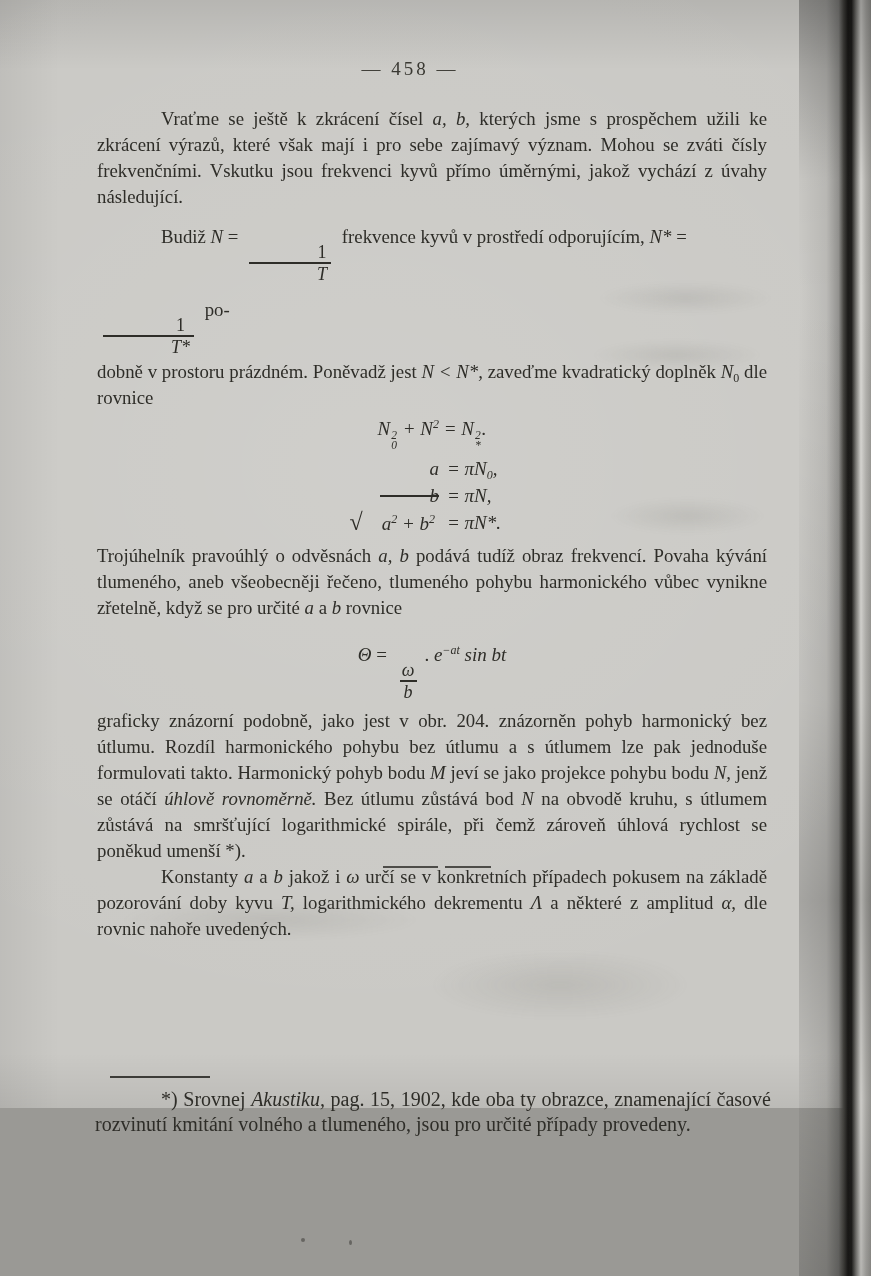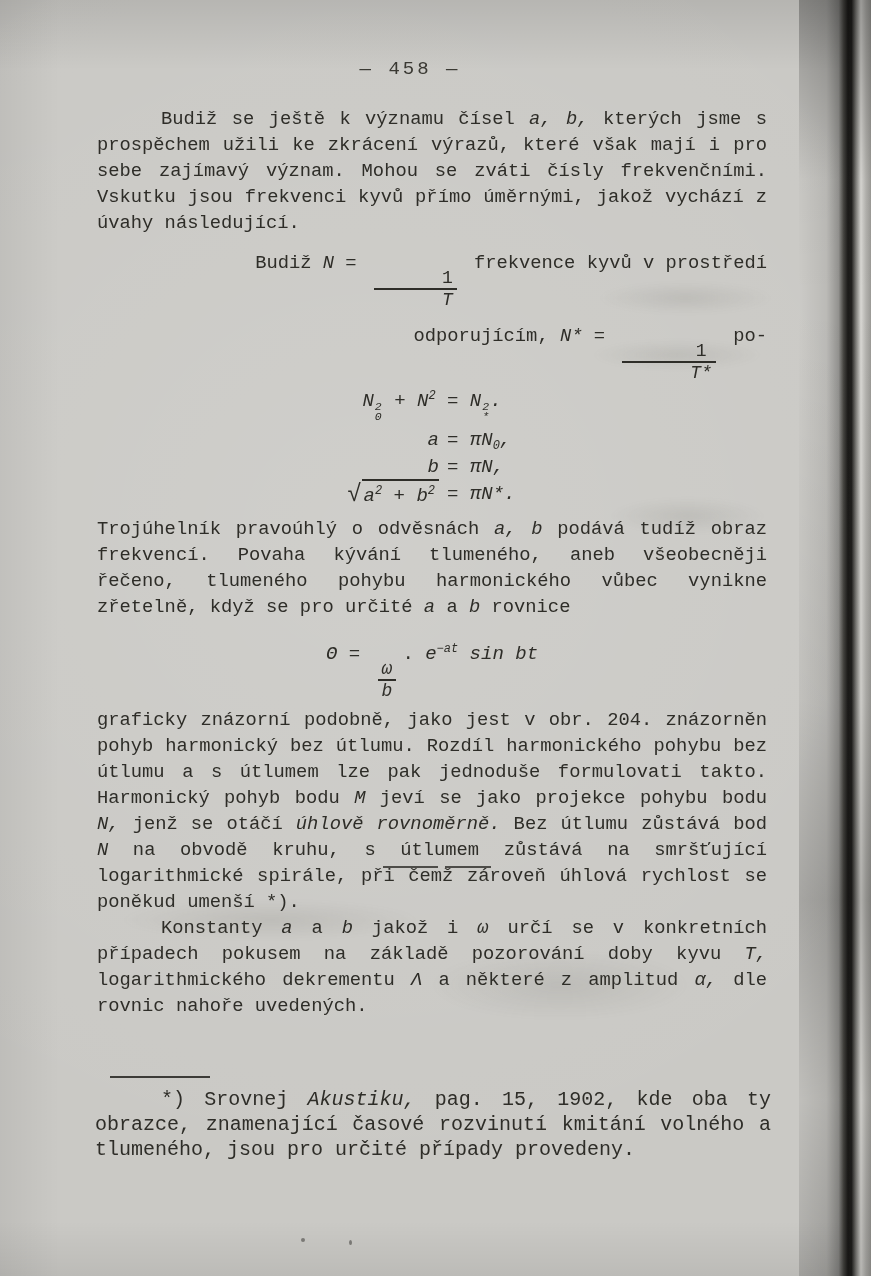--- a/index.html
+++ b/index.html
@@ -3,23 +3,23 @@
 <meta charset="utf-8">
 <style>
   :root{
     --paper:#cac9c5;
     --ink:#2e2d28;
     --ink-soft:#3a3933;
   }
   *{margin:0;padding:0;box-sizing:border-box;}
   html,body{width:871px;height:1276px;overflow:hidden;background:#9a9995;}
   .page{
-    position:relative;width:871px;height:1276px;
+    position:relative;width:871px;height:1108px;
     background:var(--paper);
-    font-family:Liberation Mono, monospace;
+    font-family:Liberation Serif, serif;
     color:var(--ink);
   }
   .vignette{
     position:absolute;inset:0;pointer-events:none;
     background:
       radial-gradient(ellipse 120% 80% at 42% 42%, rgba(255,255,255,0.10), rgba(0,0,0,0) 65%),
       linear-gradient(180deg, rgba(0,0,0,0.10), rgba(0,0,0,0) 70px),
       linear-gradient(0deg, rgba(0,0,0,0.07), rgba(0,0,0,0) 55px),
       linear-gradient(90deg, rgba(0,0,0,0.06), rgba(0,0,0,0) 60px);
   }
@@ -55,26 +55,26 @@
   .ind{text-indent:64px;}
   .it{font-style:italic;}
   .sup{font-size:12px;vertical-align:7px;line-height:0;}
   .sub{font-size:12px;vertical-align:-4px;line-height:0;}
   .ss{display:inline-flex;flex-direction:column;align-items:flex-start;
       font-size:11.5px;line-height:10px;vertical-align:-4px;margin:0 1px;font-style:italic;}
   .frac{display:inline-flex;flex-direction:column;align-items:center;
       vertical-align:-15px;margin:0 6px;line-height:20px;font-size:18px;}
   .frac .den{border-top:2px solid var(--ink);padding:0 4px;}
   .frac .num{padding:0 4px;}
-  .fline{line-height:52px;text-align:right;margin:1px 0 2px 0;text-indent:64px;}
+  .fline{line-height:52px;text-align:left;margin:1px 0 2px 0;text-indent:64px;}
   .ceq{text-align:center;margin:5px 0 4px 0;font-size:19px;}
   .eqs{display:grid;grid-template-columns:122px max-content;column-gap:8px;
       margin:5px 0 6px 220px;line-height:27px;font-size:19px;text-align:left;}
   .eqs .lhs{justify-self:end;}
-  .radicand{border-top:2px solid var(--ink);padding:4px 4px 0 2px;}
+  .radicand{border-top:2px solid var(--ink);padding:16px 4px 0 2px;margin-left:17px;}
   .rad{font-size:24px;}
   .theta-line{text-align:center;line-height:54px;margin:7px 0 6px 0;font-size:19px;}
   .mid-divider{position:absolute;top:866px;left:383px;width:110px;display:flex;gap:7px;}
   .mid-divider .seg{height:2px;background:#4d4c48;}
   .seg1{width:55px;}
   .seg2{width:46px;}
   .footnote{
     position:absolute;top:1076px;left:95px;width:676px;
     font-size:20px;line-height:25px;text-align:justify;
   }
@@ -92,30 +92,31 @@
   <div class="smudge" style="left:610px;top:498px;width:155px;height:36px;"></div>
   <div class="smudge" style="left:430px;top:950px;width:260px;height:70px;"></div>
   <div class="smudge" style="left:120px;top:900px;width:300px;height:40px;"></div>
   <div class="speck" style="left:301px;top:1238px;width:4px;height:4px;"></div>
   <div class="speck" style="left:349px;top:1240px;width:3px;height:5px;"></div>
 
   <div class="pagenum">— 458 —</div>
 
   <div class="col">
 
-    <p class="para ind"><span>Budiž se ještě k významu čísel </span><span class="it">a, b,</span><span> kterých jsme s prospěchem užili ke zkrácení výrazů, které však mají i pro sebe zajímavý význam. Mohou se zváti čísly frekvenčními. Vskutku jsou frekvenci kyvů přímo úměrnými, jakož vychází z úvahy následující.</span></p>
+    <p class="para ind"><span>Vraťme se ještě k zkrácení čísel </span><span class="it">a, b,</span><span> kterých jsme s prospěchem užili ke zkrácení výrazů, které však mají i pro sebe zajímavý význam. Mohou se zváti čísly frekvenčními. Vskutku jsou frekvenci kyvů přímo úměrnými, jakož vychází z úvahy následující.</span></p>
 
     <div class="fline"><span>Budiž </span><span class="it">N</span><span> = </span><span class="frac">
           <span class="num">1</span>
           <span class="den it">T</span>
         </span><span> frekvence kyvů v prostředí odporujícím, </span><span class="it">N*</span><span> = </span><span class="frac">
           <span class="num">1</span>
           <span class="den it">T*</span>
         </span><span> po-</span></div>
 
+    <p class="para"><span>dobně v prostoru prázdném. Poněvadž jest </span><span class="it">N &lt; N*,</span><span> zaveďme kvadratický doplněk </span><span class="it">N</span><span class="sub">0</span><span> dle rovnice</span></p>
 
     <div class="ceq it"><span>N</span><span class="ss">
           <span>2</span>
           <span>0</span>
         </span><span> + </span><span>N</span><span class="sup">2</span><span> = </span><span>N</span><span class="ss">
           <span>2</span>
           <span>*</span>
         </span><span>.</span></div>
 
 

